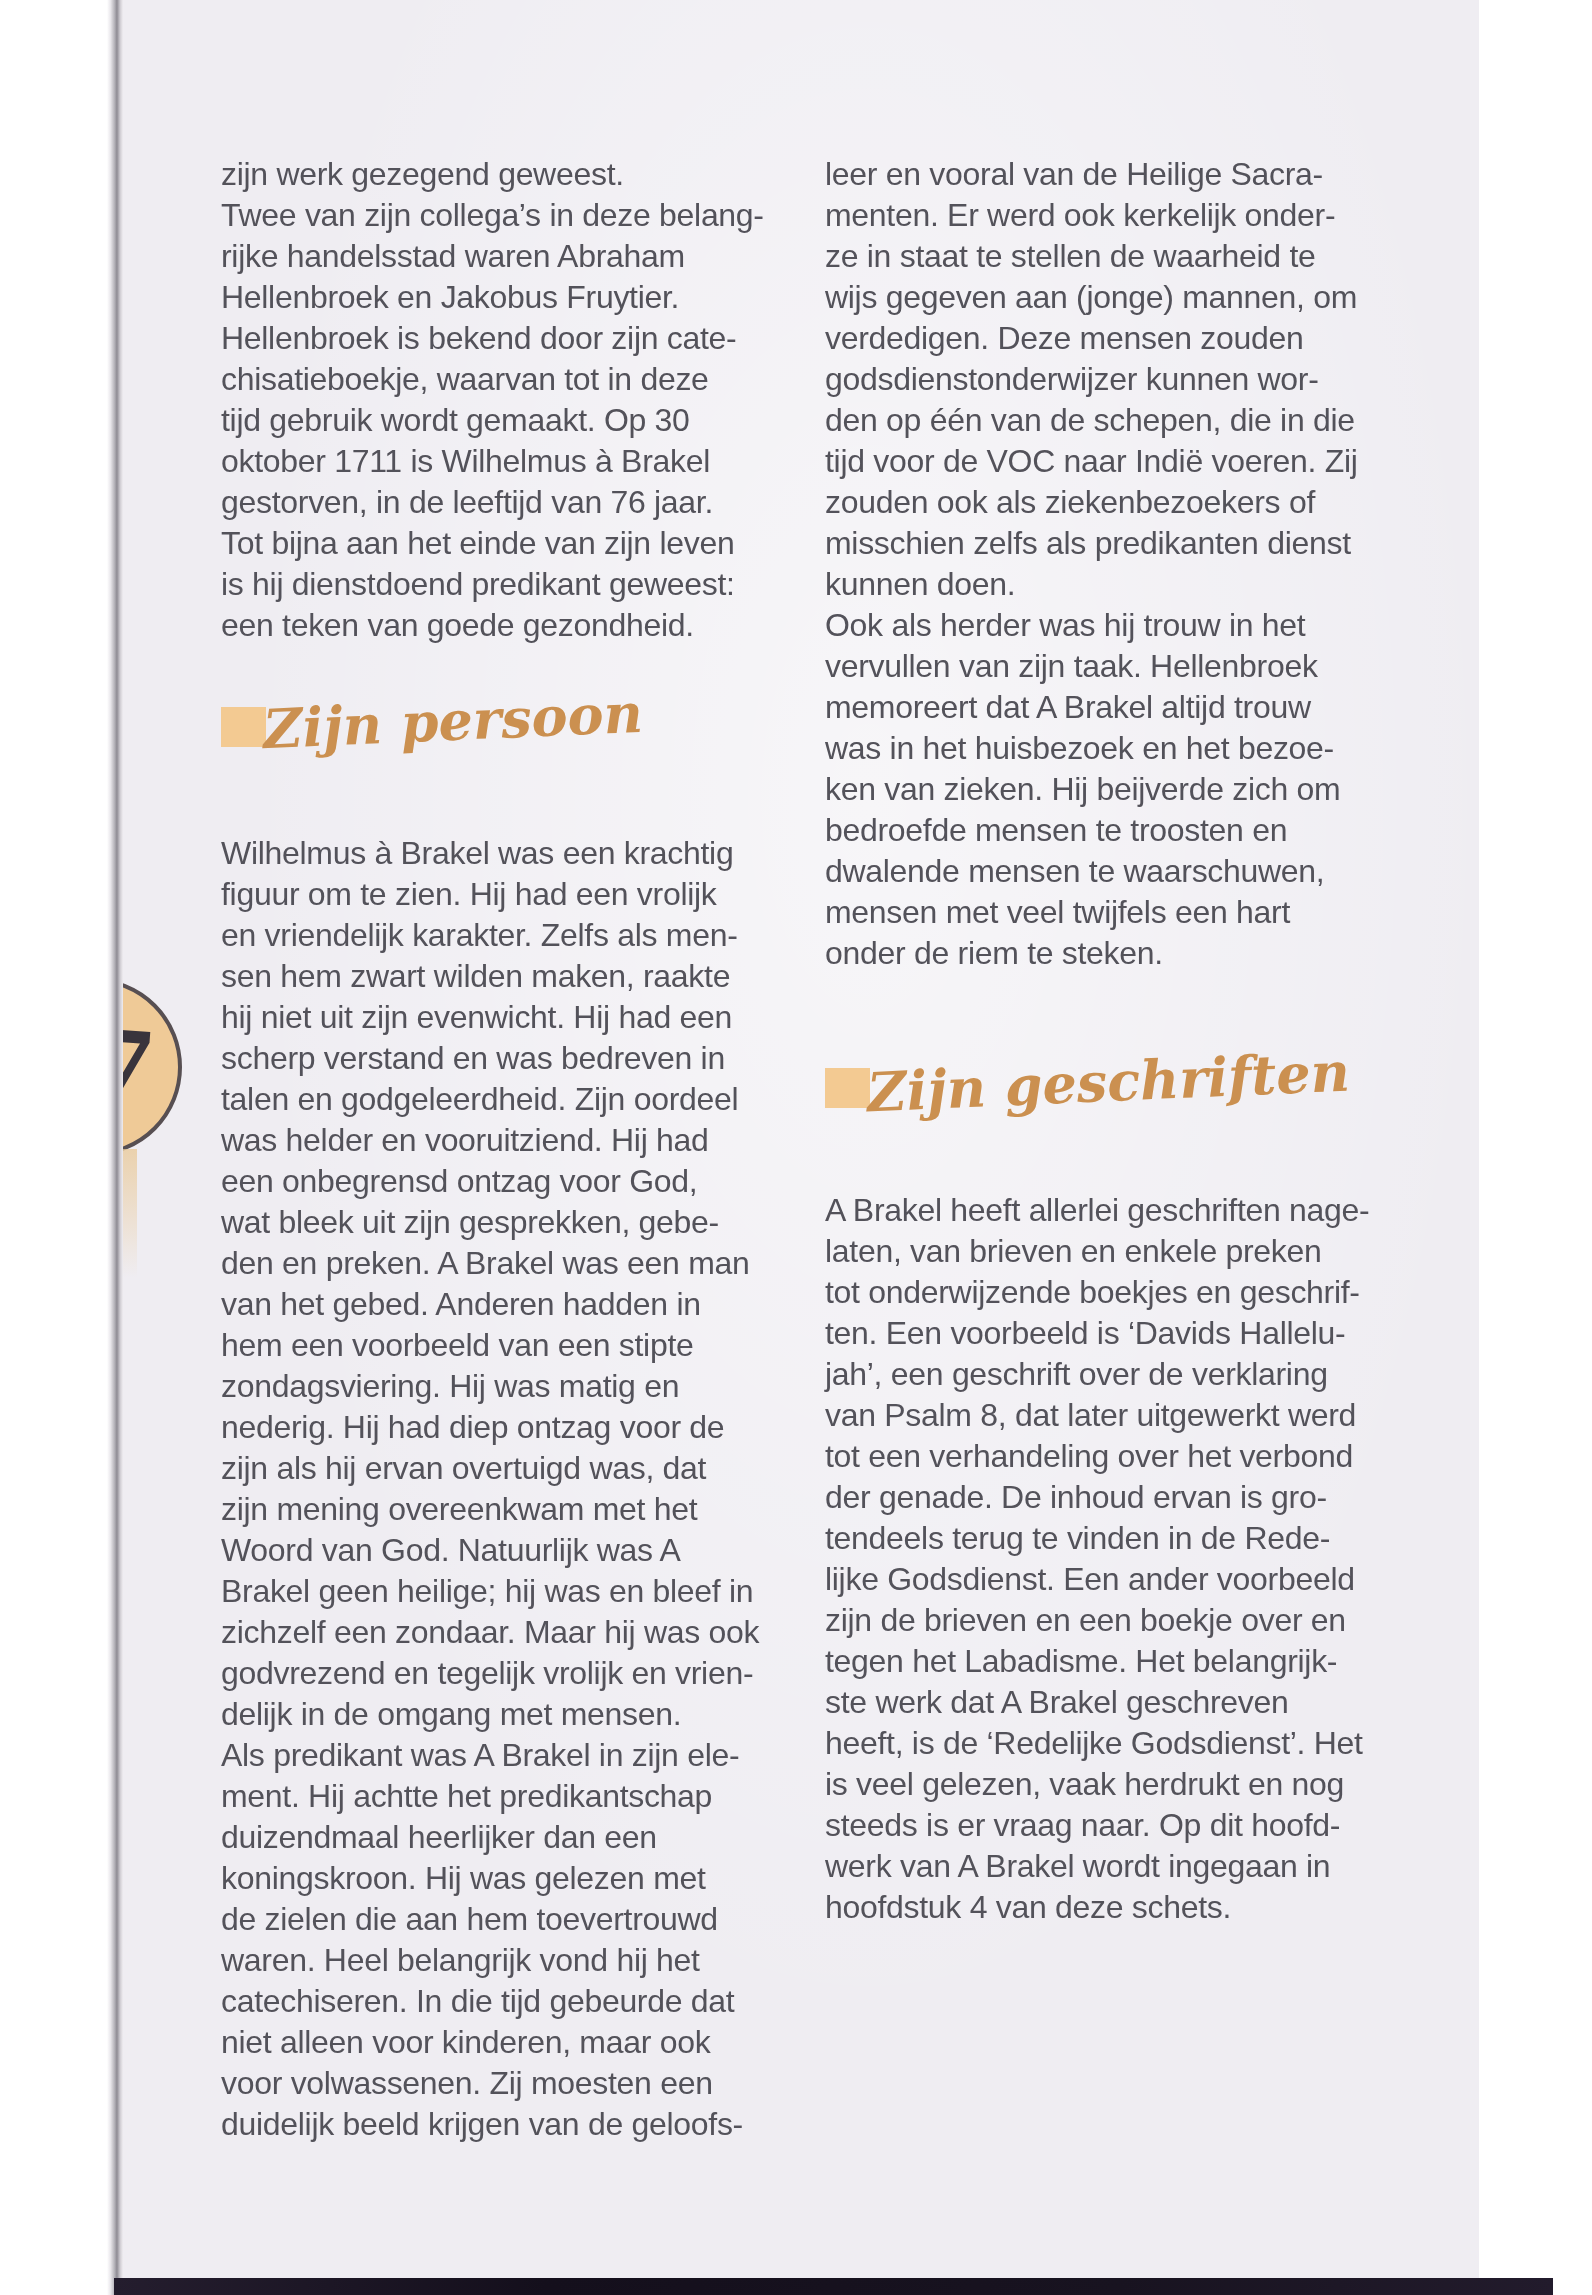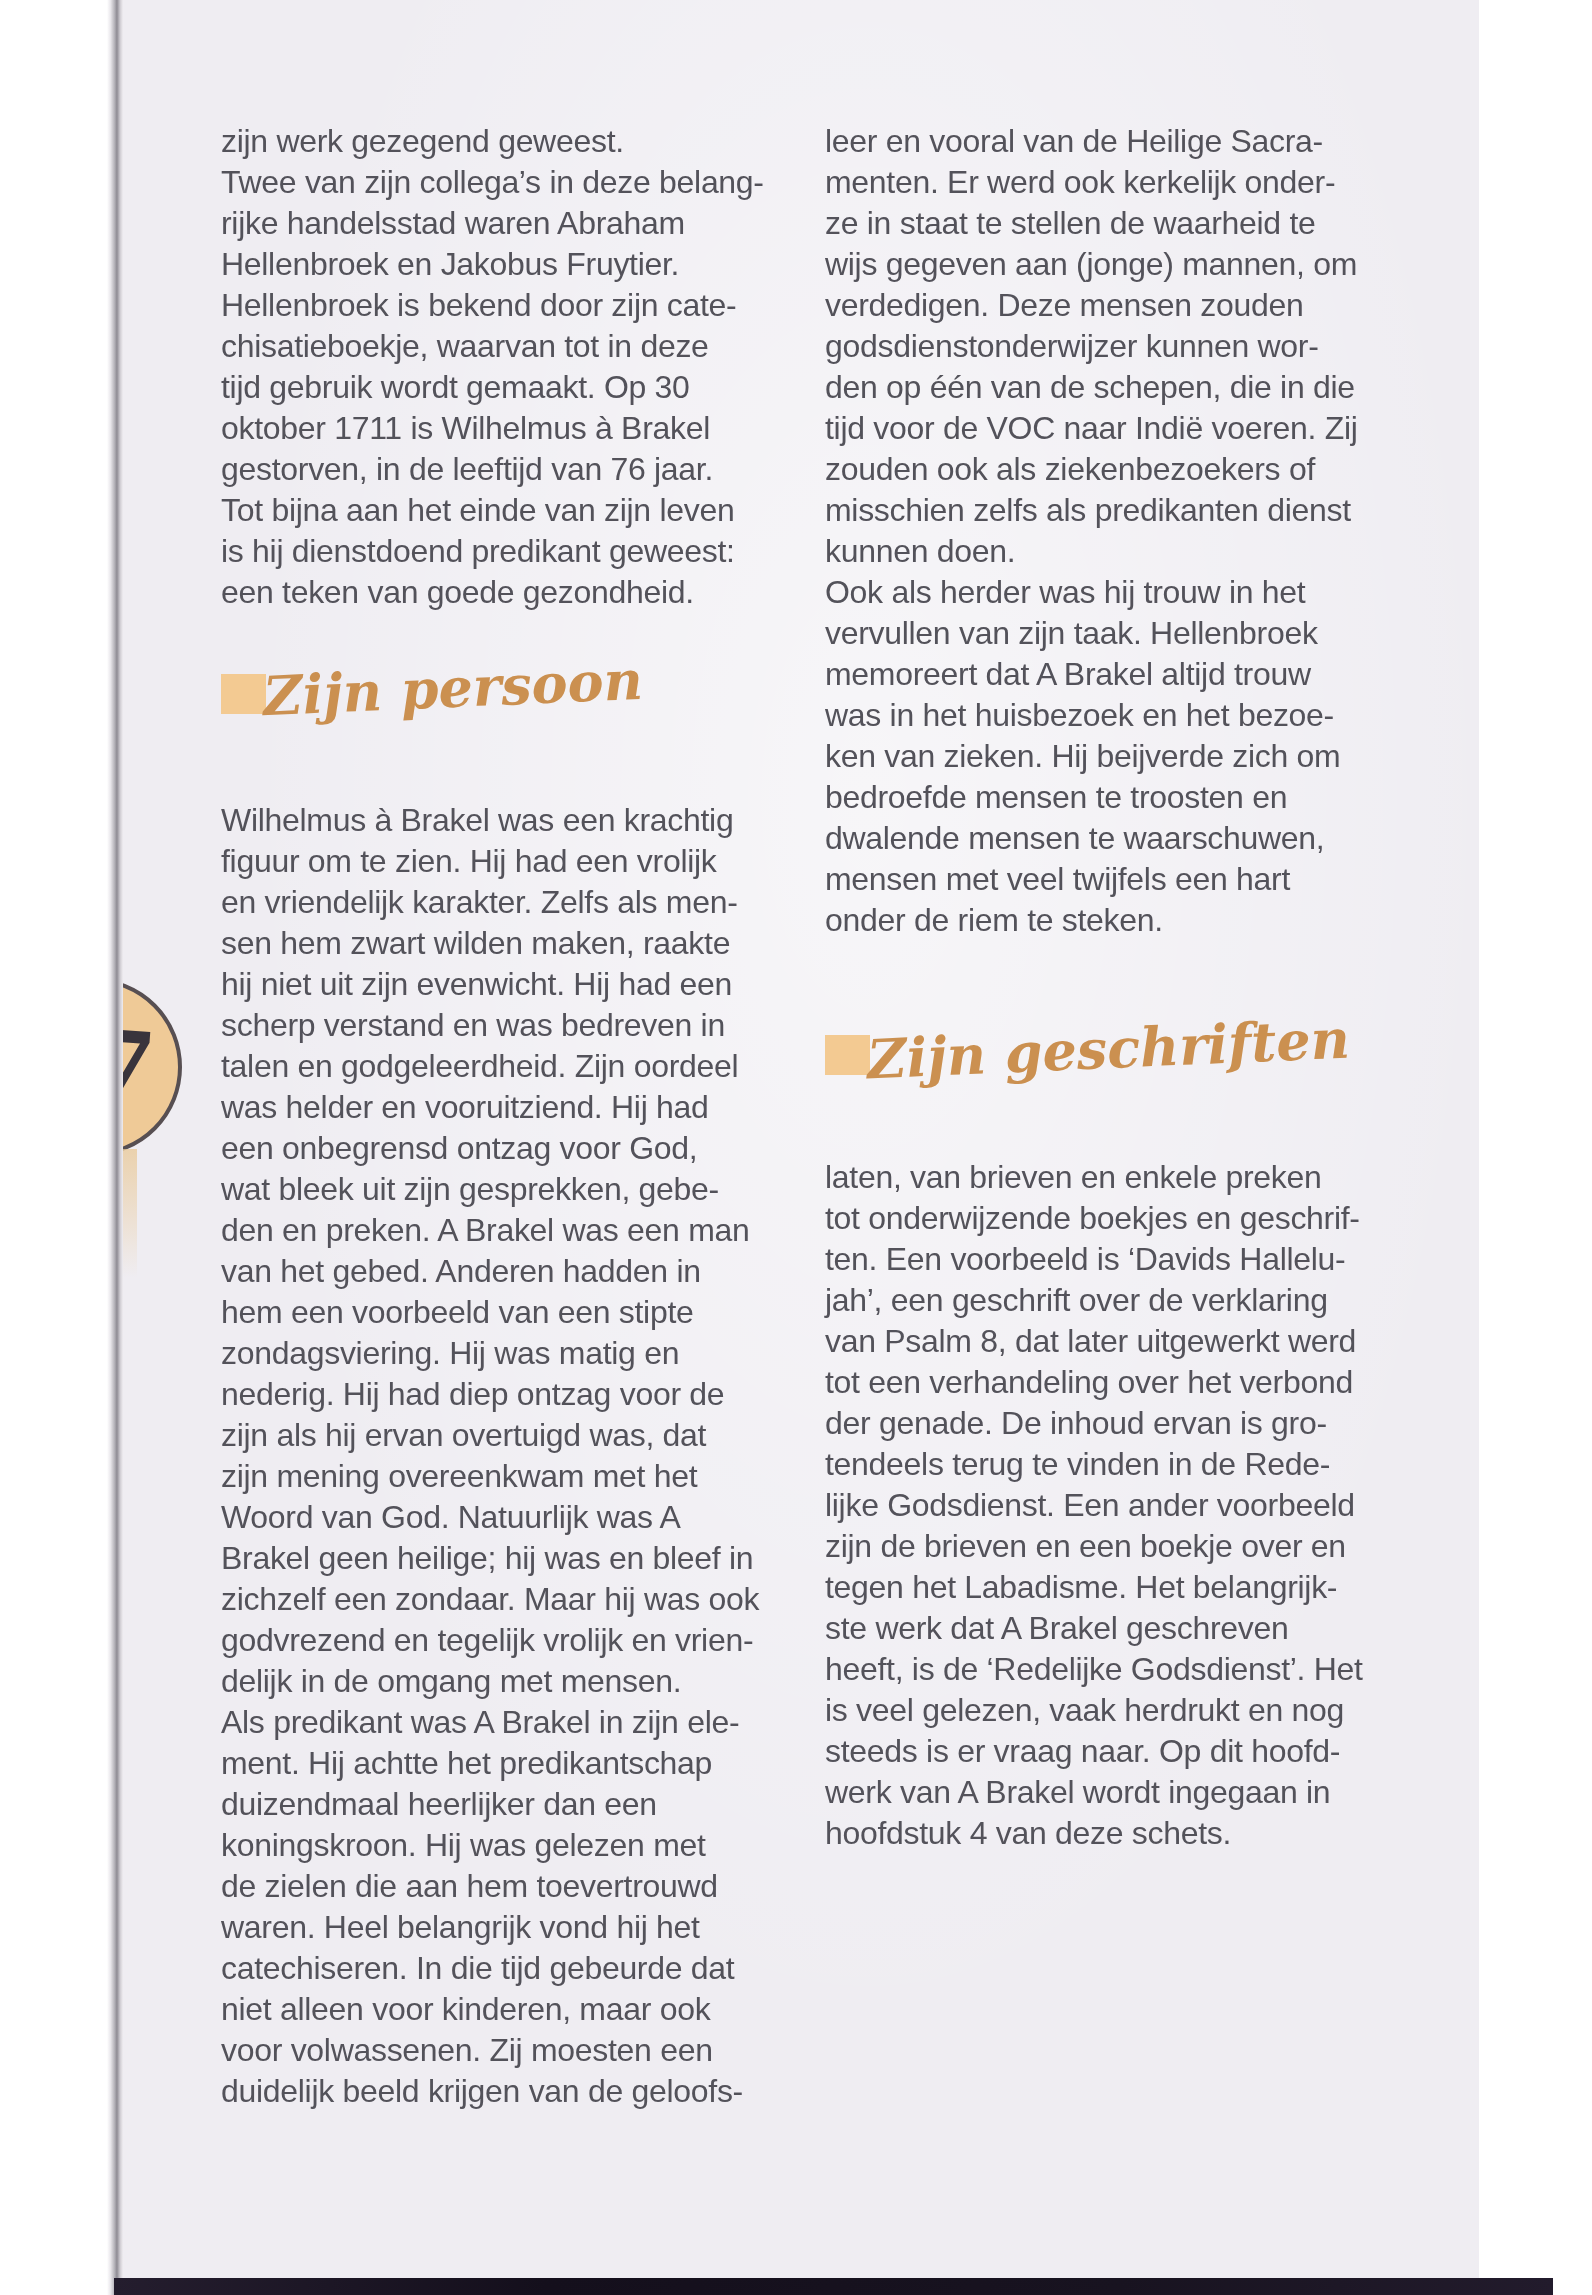--- a/index.html
+++ b/index.html
@@ -50,21 +50,21 @@
     color:#39343c;
     line-height:1;
   }
   .edge-streak {
     position:absolute; left:0; top:1149px; width:14px; height:129px;
     background:linear-gradient(180deg, rgba(233,200,150,0.75), rgba(233,200,150,0.0));
   }
 
   
   .col {
-    position:absolute; top:121px; width:604px;
+    position:absolute; top:154px; width:604px;
     color:#53525a;
     font-size:32px;
     letter-spacing:-0.3px;
     white-space:nowrap;
   }
   .line { height:41px; line-height:41px; }
 
   .heading {
     height:104px;
     margin:43px 0 40px 0;
@@ -170,20 +170,21 @@
           <div class="line">memoreert dat A Brakel altijd trouw</div>
           <div class="line">was in het huisbezoek en het bezoe-</div>
           <div class="line">ken van zieken. Hij beijverde zich om</div>
           <div class="line">bedroefde mensen te troosten en</div>
           <div class="line">dwalende mensen te waarschuwen,</div>
           <div class="line">mensen met veel twijfels een hart</div>
           <div class="line">onder de riem te steken.</div>
         </div>
         <div class="heading"><span class="bullet"></span><span class="heading-text">Zijn geschriften</span></div>
         <div class="para">
+          <div class="line">A Brakel heeft allerlei geschriften nage-</div>
           <div class="line">laten, van brieven en enkele preken</div>
           <div class="line">tot onderwijzende boekjes en geschrif-</div>
           <div class="line">ten. Een voorbeeld is ‘Davids Hallelu-</div>
           <div class="line">jah’, een geschrift over de verklaring</div>
           <div class="line">van Psalm 8, dat later uitgewerkt werd</div>
           <div class="line">tot een verhandeling over het verbond</div>
           <div class="line">der genade. De inhoud ervan is gro-</div>
           <div class="line">tendeels terug te vinden in de Rede-</div>
           <div class="line">lijke Godsdienst. Een ander voorbeeld</div>
           <div class="line">zijn de brieven en een boekje over en</div>

